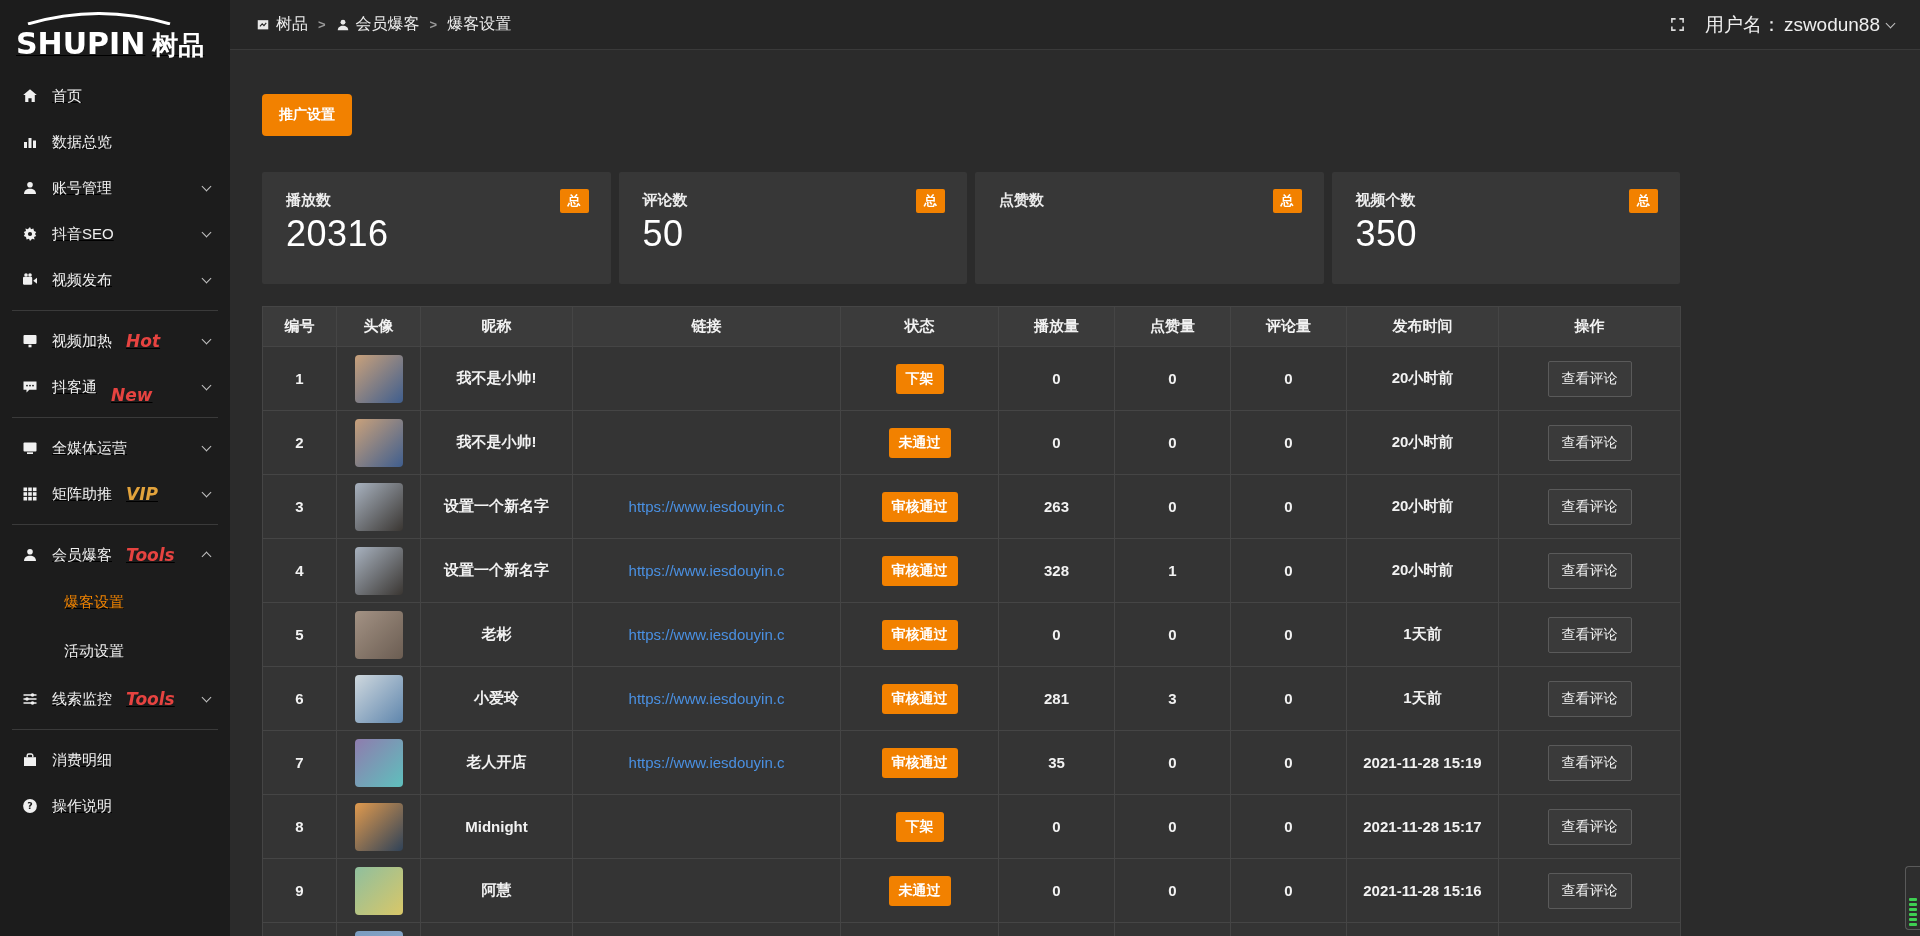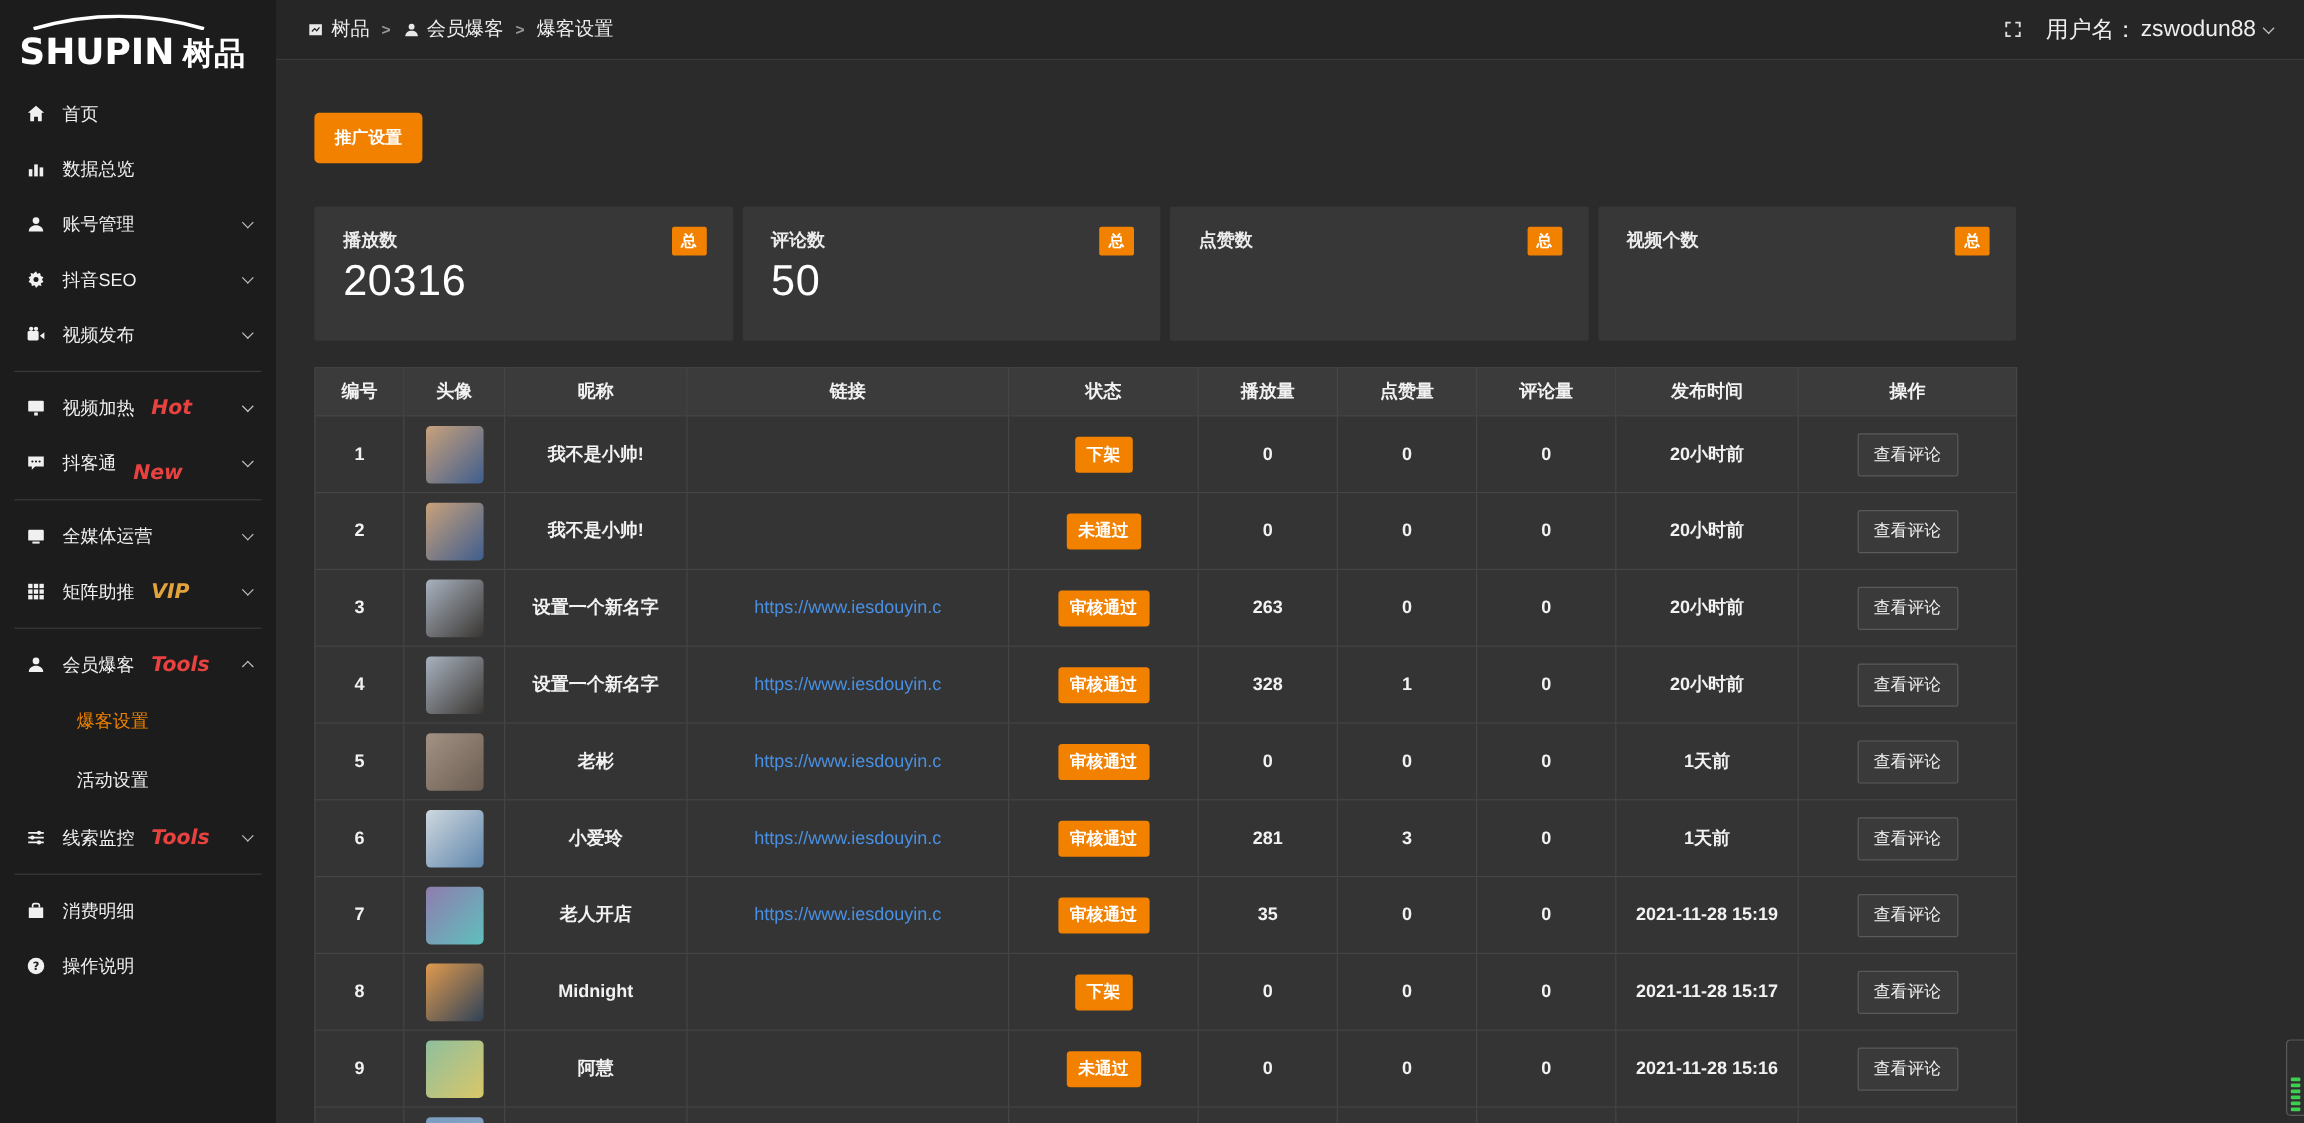--- a/index.html
+++ b/index.html
@@ -2,21 +2,21 @@
 <html><head>
 <meta charset="utf-8">
 <style>
   * { box-sizing: border-box; }
   html,body { margin:0; padding:0; }
   body {
     width:1920px; height:936px; overflow:hidden; position:relative;
     background:#2b2b2b; font-family:"Liberation Sans", sans-serif;
   }
   
-  .sidebar { position:absolute; left:0; top:0; width:230px; height:936px; background:#1c1c1c; z-index:3; }
+  .sidebar { position:absolute; left:0; top:0; width:230px; height:936px; background:#1c1c1c; z-index:3;text-decoration:underline; }
   .logo { padding:12px 16px 4px 16px; cursor:pointer; }
   .logo-arc { display:block; margin-left:4px; }
   .logo-text { margin-top:1px; white-space:nowrap; }
   .logo-en { font-size:30px; font-weight:800; color:#fff; letter-spacing:0; font-family:"DejaVu Sans",sans-serif; }
   .logo-cn { font-size:26px; font-weight:800; color:#fff; margin-left:7px; }
   .menu { margin-top:6px; }
   .m-item { display:flex; align-items:center; height:46px; padding:0 20px; color:#f0f0f0; font-size:15px; cursor:pointer; }
   .m-item .ico { width:19px; height:17px; margin-right:13px; display:flex; align-items:center; justify-content:center; flex:none; }
   .m-item .ico svg { width:16px; height:16px; }
   .m-label { white-space:nowrap; }
@@ -307,20 +307,21 @@
         <div class="lab">评论数</div>
         <div class="val">50</div>
         <div class="badge">总</div>
       </div>
       <div class="card">
         <div class="lab">点赞数</div>
         <div class="badge">总</div>
       </div>
       <div class="card">
         <div class="lab">视频个数</div>
+        <div class="val">350</div>
         <div class="badge">总</div>
       </div>
     </div>
 
   <table class="tbl">
     <colgroup>
       <col style="width:74px">
         <col style="width:84px">
         <col style="width:152px">
         <col style="width:268px">

